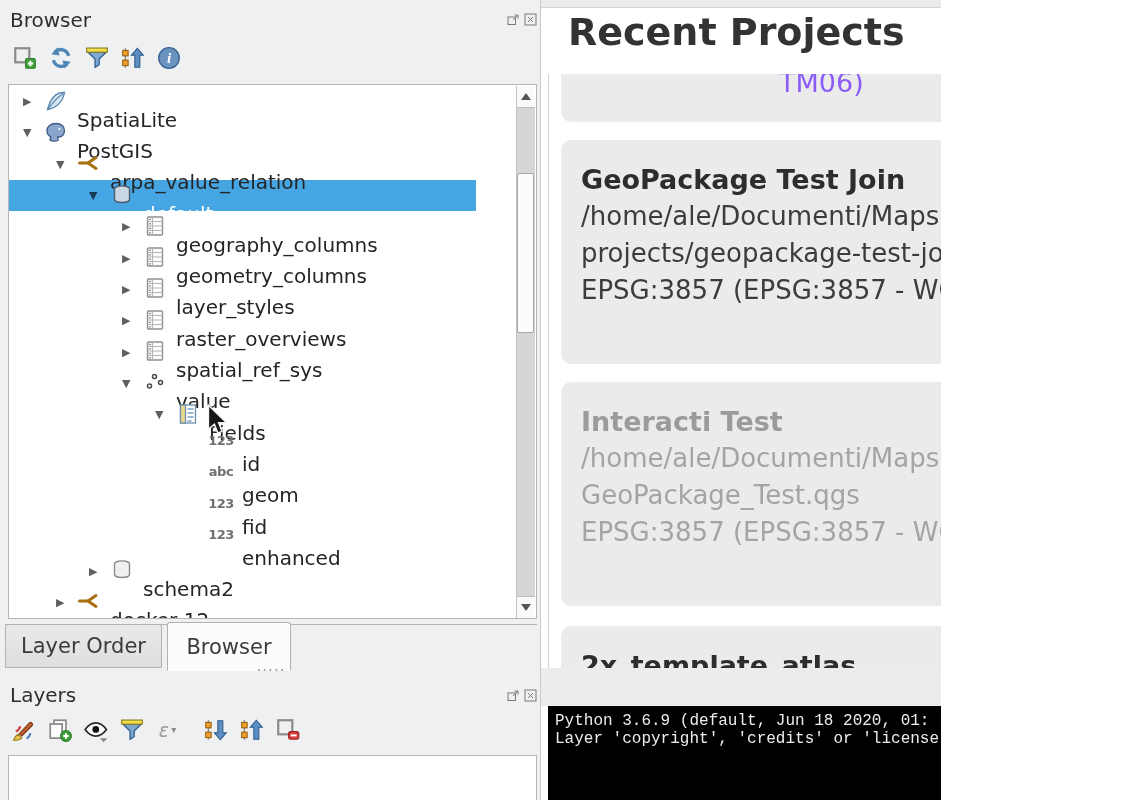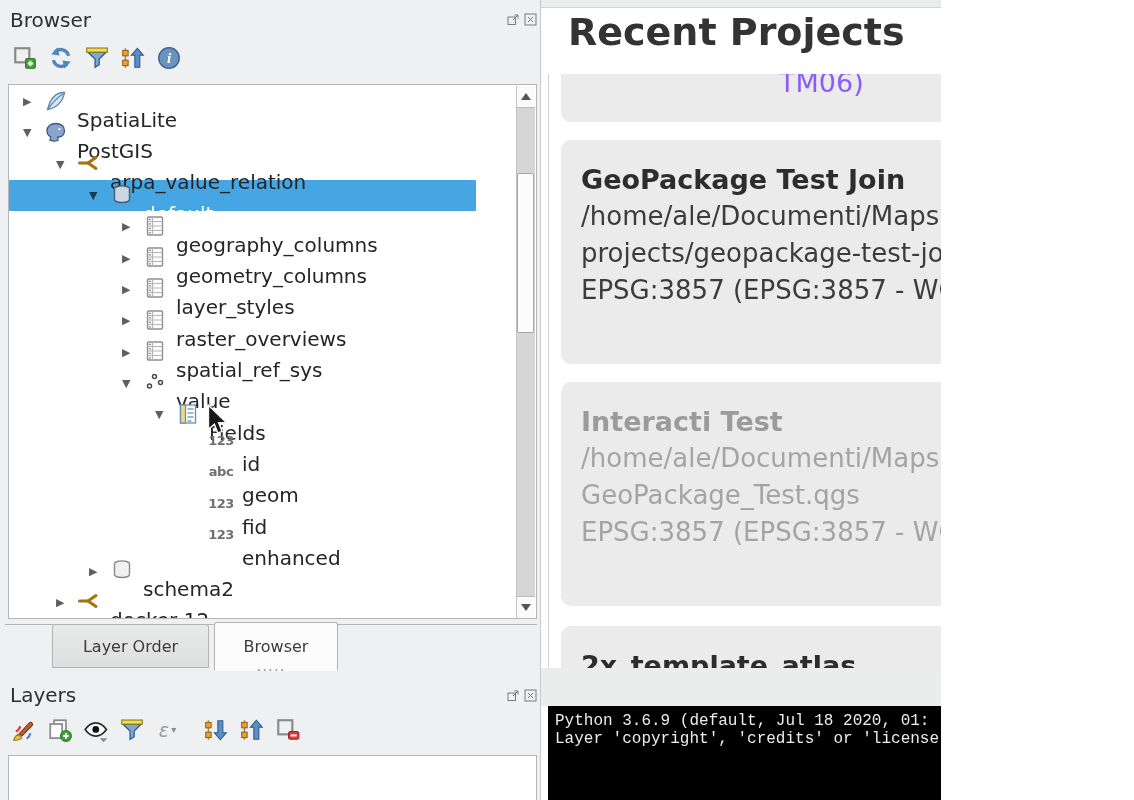--- a/index.html
+++ b/index.html
@@ -40,21 +40,21 @@
   .vscroll{position:absolute;top:1px;right:1px;width:19px;height:532px;background:#d6d6d6;border-left:1px solid #c2c2c2;box-sizing:border-box;}
   .sb-btn{position:absolute;left:0;width:100%;height:21px;background:#fafafa;display:flex;align-items:center;justify-content:center;}
   .sb-up{top:0;border-bottom:1px solid #bdbdbd;}
   .sb-down{bottom:0;border-top:1px solid #bdbdbd;}
   .tri-up{width:0;height:0;border-left:5px solid transparent;border-right:5px solid transparent;border-bottom:7px solid #555;}
   .tri-down{width:0;height:0;border-left:5px solid transparent;border-right:5px solid transparent;border-top:7px solid #555;}
   .sb-handle{position:absolute;left:0;top:87px;width:17px;height:160px;background:#fcfcfc;border:1px solid #a8a8a8;border-radius:2px;box-sizing:border-box;}
 
   
   .tab-line{position:absolute;left:5px;top:624px;width:532px;height:1px;background:#b4b4b4;}
-  .dock-tab{position:absolute;display:flex;align-items:center;justify-content:center;font-size:16px;color:#3b3b3b;box-sizing:border-box;border:1px solid #b2b2b2;border-radius:3px 3px 0 0;margin-left:47px;}
+  .dock-tab{position:absolute;display:flex;align-items:center;justify-content:center;font-size:21px;color:#3b3b3b;box-sizing:border-box;border:1px solid #b2b2b2;border-radius:3px 3px 0 0;}
   .tab-inactive{left:5px;top:624px;width:157px;height:44px;background:linear-gradient(#e9eaea,#dededf);}
   .tab-active{left:167px;top:622px;width:124px;height:49px;background:#fcfcfc;border-bottom-color:#fcfcfc;}
   .splitter-dots{position:absolute;left:243px;top:662px;width:56px;text-align:center;color:#9b9b9b;font-size:15px;letter-spacing:1px;}
 
   .layers-list{position:absolute;left:8px;top:755px;width:529px;height:60px;background:#ffffff;border:1px solid #b5b5b5;box-sizing:border-box;}
 
   
   .welcome{position:absolute;left:541px;top:0;width:400px;height:668px;background:#ffffff;overflow:hidden;}
   .top-strip{position:absolute;left:0;top:0;width:100%;height:7px;background:#ebecec;border-bottom:1px solid #d5d5d5;}
   .welcome-heading{position:absolute;left:27px;top:10px;font-size:38px;font-weight:bold;color:#333333;white-space:nowrap;}
@@ -422,21 +422,21 @@
           <div class="card card-last">
             <div class="card-title">2x_template_atlas</div>
             <div class="card-detail">/home/ale/dev/QGIS/tests/te</div>
           </div>
         </div>
     </div>
   </section>
 
   <div class="gray-strip"></div>
   <div class="console" id="console">
-      <div class="console-line">Python 3.6.9 (default, Jul 18 2020, 01:</div>
+      <div class="console-line">Python 3.6.9 (default, Jun 18 2020, 01:</div>
       <div class="console-line">Layer 'copyright', 'credits' or 'license</div>
     </div>
   <div class="right-void"></div>
 
   <svg class="cursor" viewBox="0 0 14 20">
     <path d="M1.2 0.8v14.6l3.6-3.1 2.1 5.3 2.6-1-2.1-5.2h4.8z" fill="#161616" stroke="#f5f5f5" stroke-width="0.9"></path>
   </svg>
 </div>
 
 </body></html>

